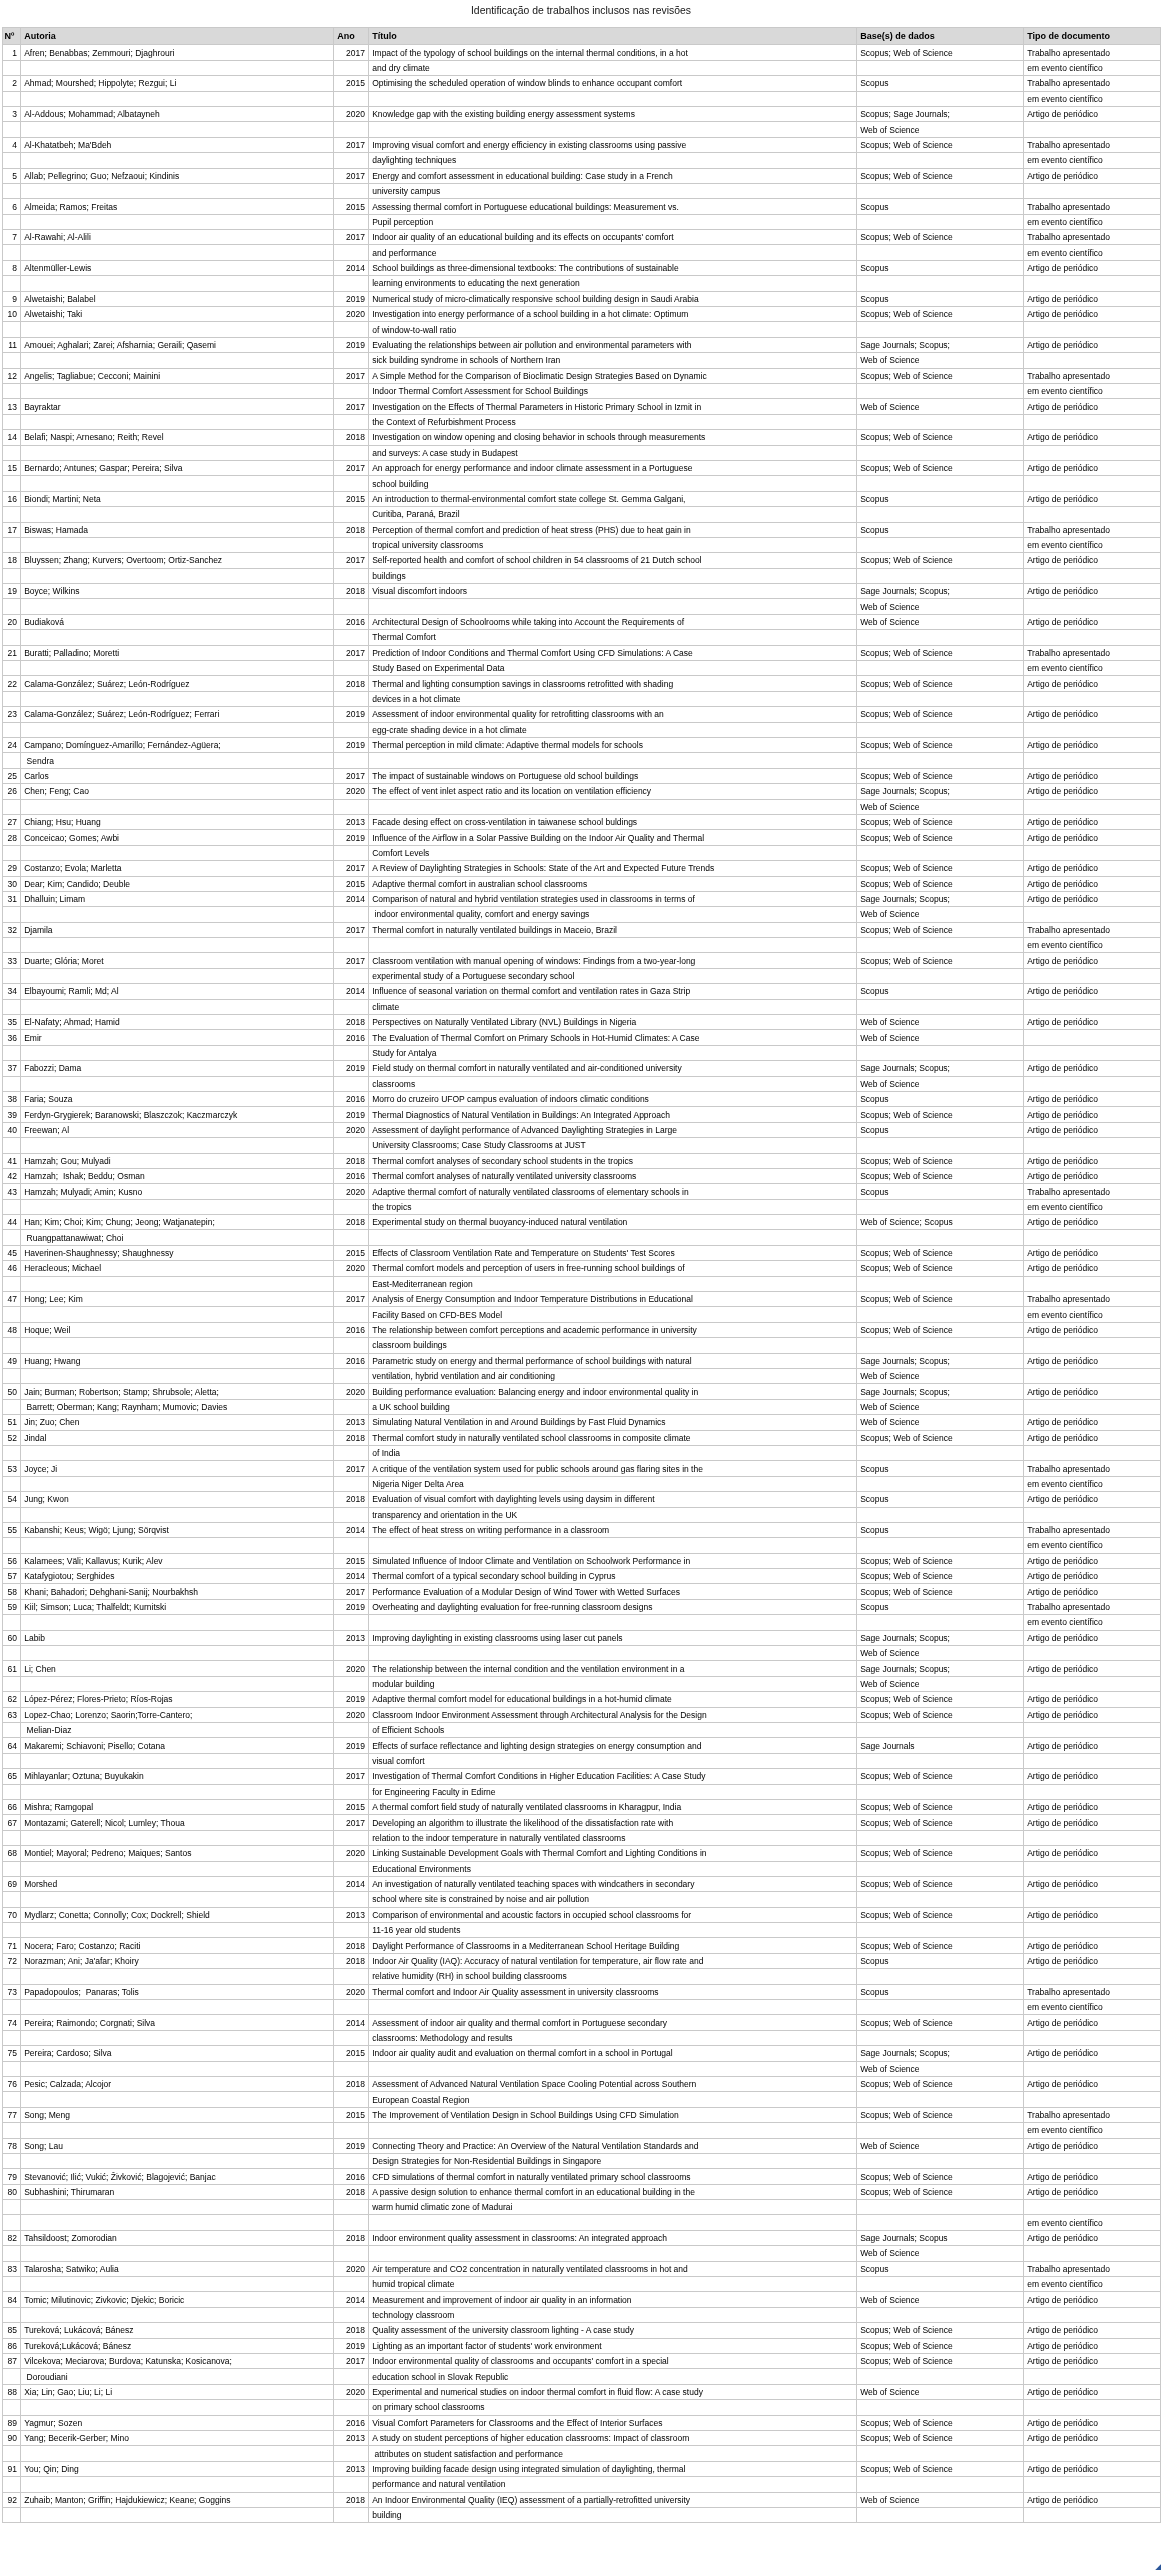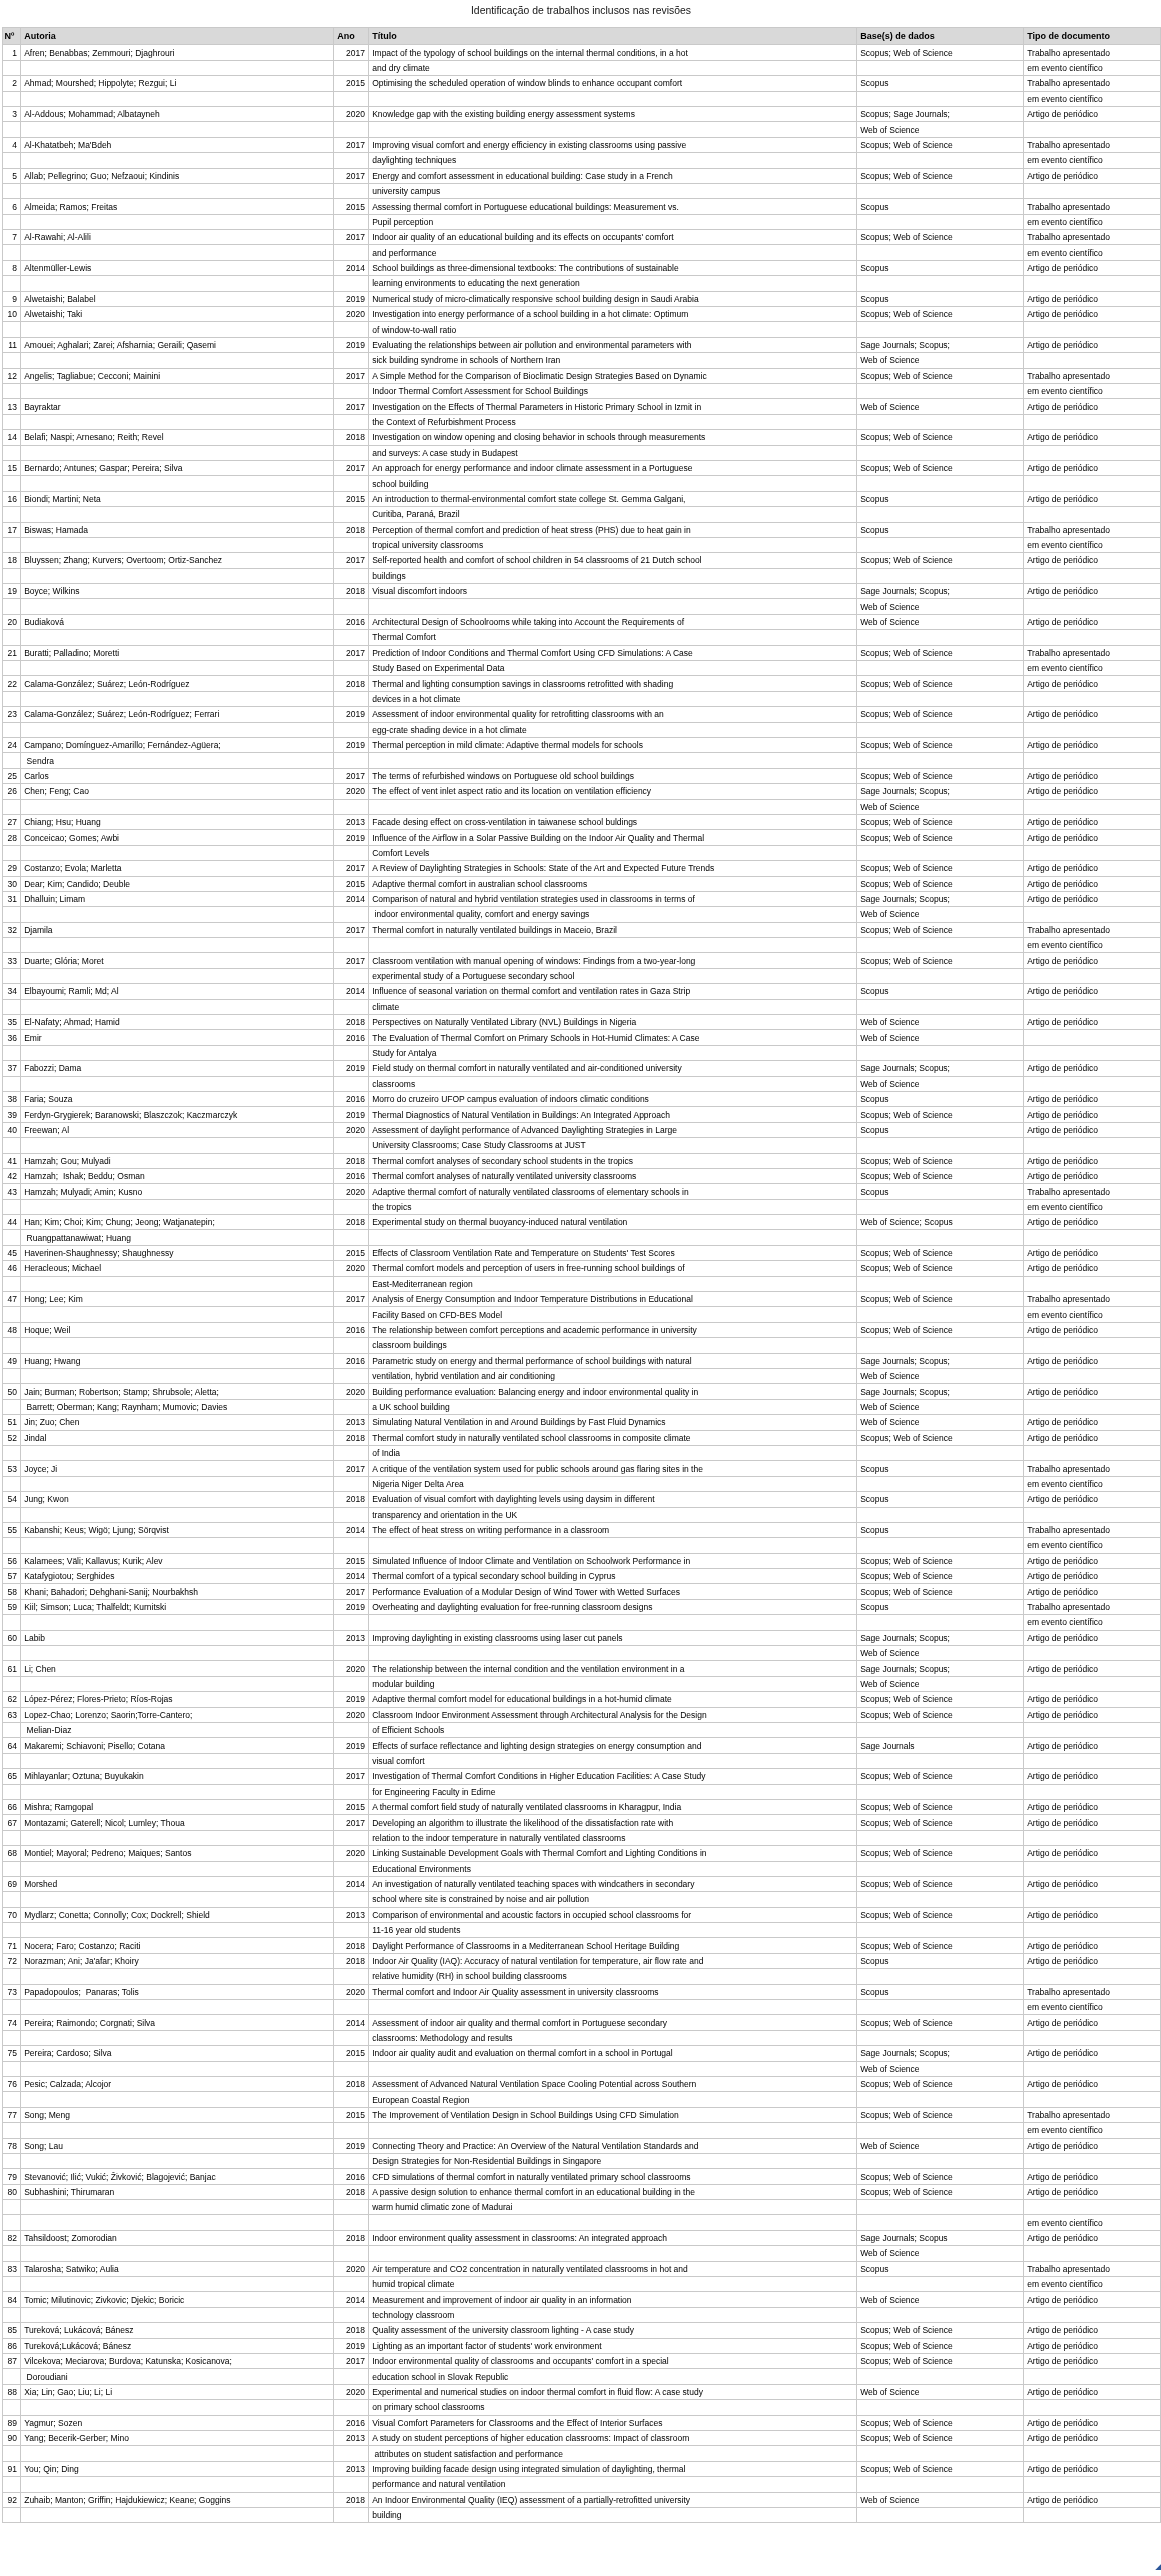--- a/index.html
+++ b/index.html
@@ -433,21 +433,21 @@
         <td> Sendra</td>
         <td class="num"></td>
         <td></td>
         <td></td>
         <td></td>
       </tr>
       <tr>
         <td class="num">25</td>
         <td>Carlos</td>
         <td class="num">2017</td>
-        <td>The terms of refurbished windows on Portuguese old school buildings</td>
+        <td>The impact of sustainable windows on Portuguese old school buildings</td>
         <td>Scopus; Web of Science</td>
         <td>Artigo de periódico</td>
       </tr>
       <tr>
         <td class="num">26</td>
         <td>Chen; Feng; Cao</td>
         <td class="num">2020</td>
         <td>The effect of vent inlet aspect ratio and its location on ventilation efficiency</td>
         <td>Sage Journals; Scopus;</td>
         <td>Artigo de periódico</td>
@@ -671,21 +671,21 @@
       <tr>
         <td class="num">44</td>
         <td>Han; Kim; Choi; Kim; Chung; Jeong; Watjanatepin;</td>
         <td class="num">2018</td>
         <td>Experimental study on thermal buoyancy-induced natural ventilation</td>
         <td>Web of Science; Scopus</td>
         <td>Artigo de periódico</td>
       </tr>
       <tr>
         <td class="num"></td>
-        <td> Ruangpattanawiwat; Huang</td>
+        <td> Ruangpattanawiwat; Choi</td>
         <td class="num"></td>
         <td></td>
         <td></td>
         <td></td>
       </tr>
       <tr>
         <td class="num">45</td>
         <td>Haverinen-Shaughnessy; Shaughnessy</td>
         <td class="num">2015</td>
         <td>Effects of Classroom Ventilation Rate and Temperature on Students' Test Scores</td>

